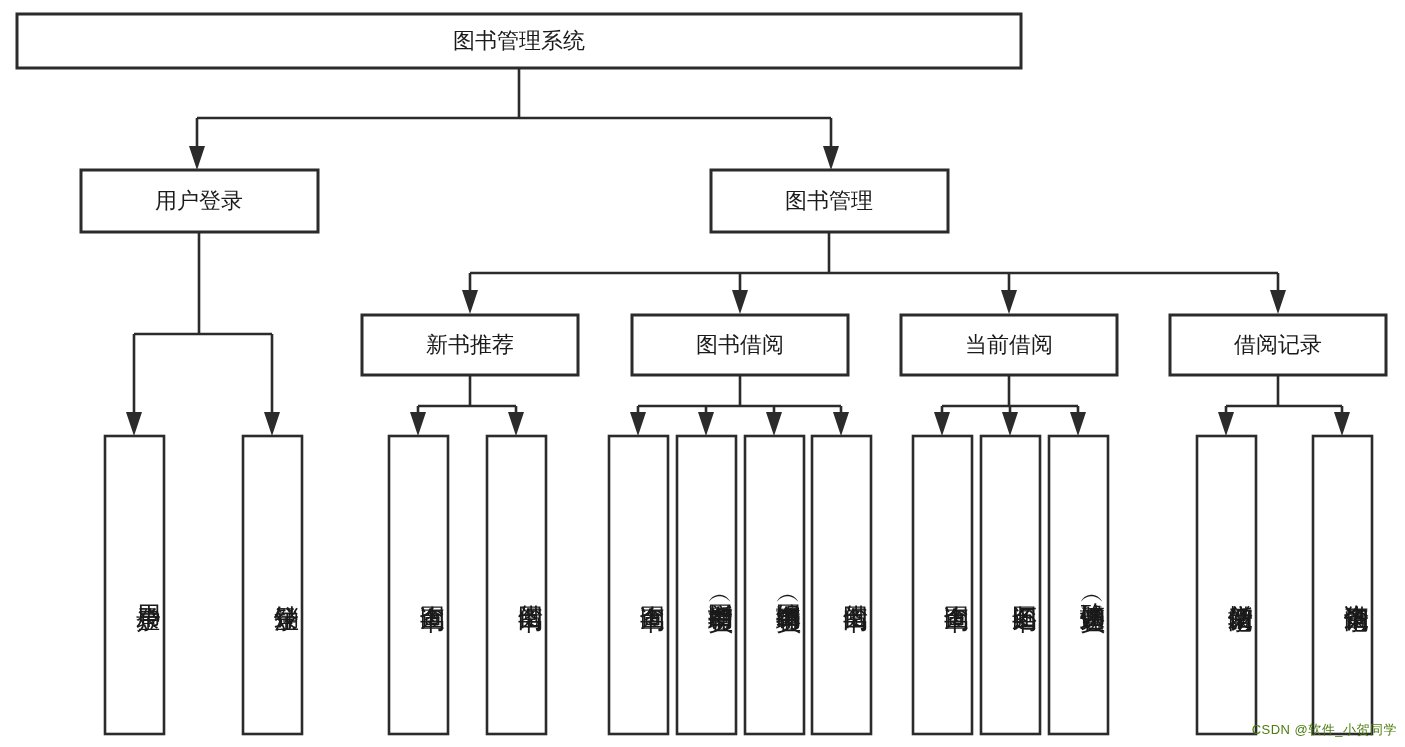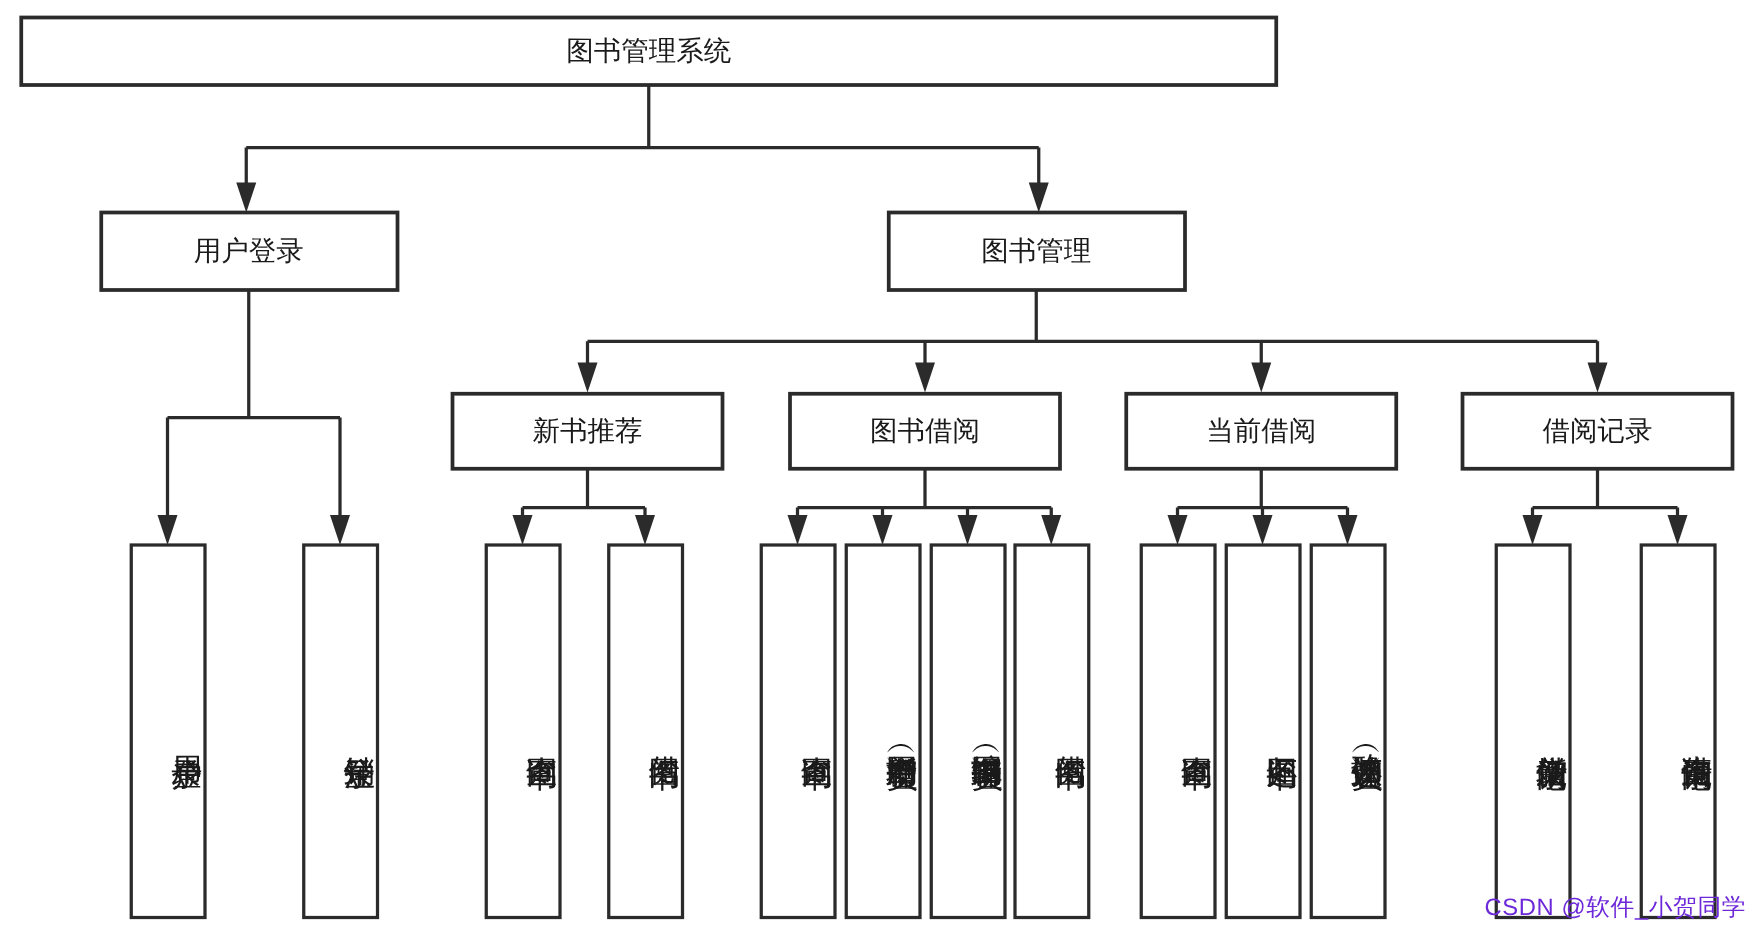--- a/index.html
+++ b/index.html
@@ -64,22 +64,22 @@
     height: 100%;
     display: flex;
     align-items: flex-start;
     justify-content: center;
   }
   .watermark {
     position: absolute;
     right: 8px;
     bottom: 8px;
     font-family: "Liberation Sans", "DejaVu Sans", sans-serif;
-    font-size: 19px;
-    color: #6d28d9;
+    font-size: 13px;
+    color: #4d7c0f;
     letter-spacing: 0.5px;
     white-space: nowrap;
     user-select: none;
     margin-top: 44px;
   }
 </style>
 </head>
 <body>
 
 <svg id="diagram" viewBox="0 0 1405 747">

